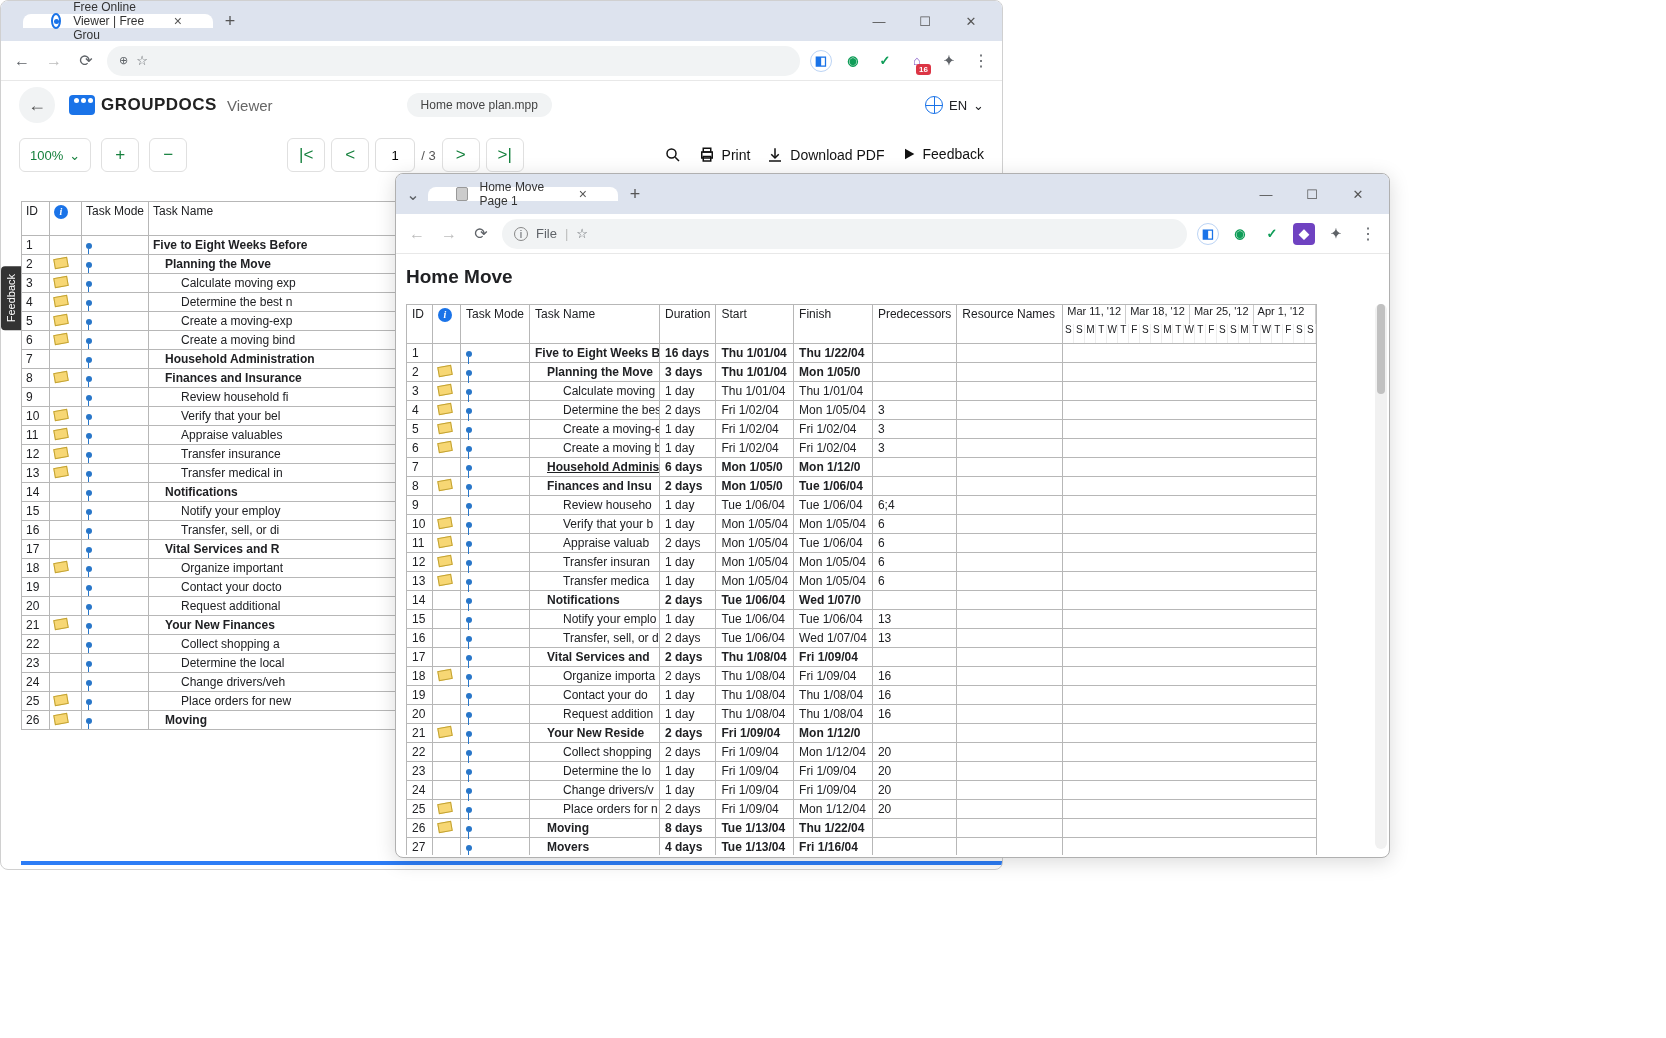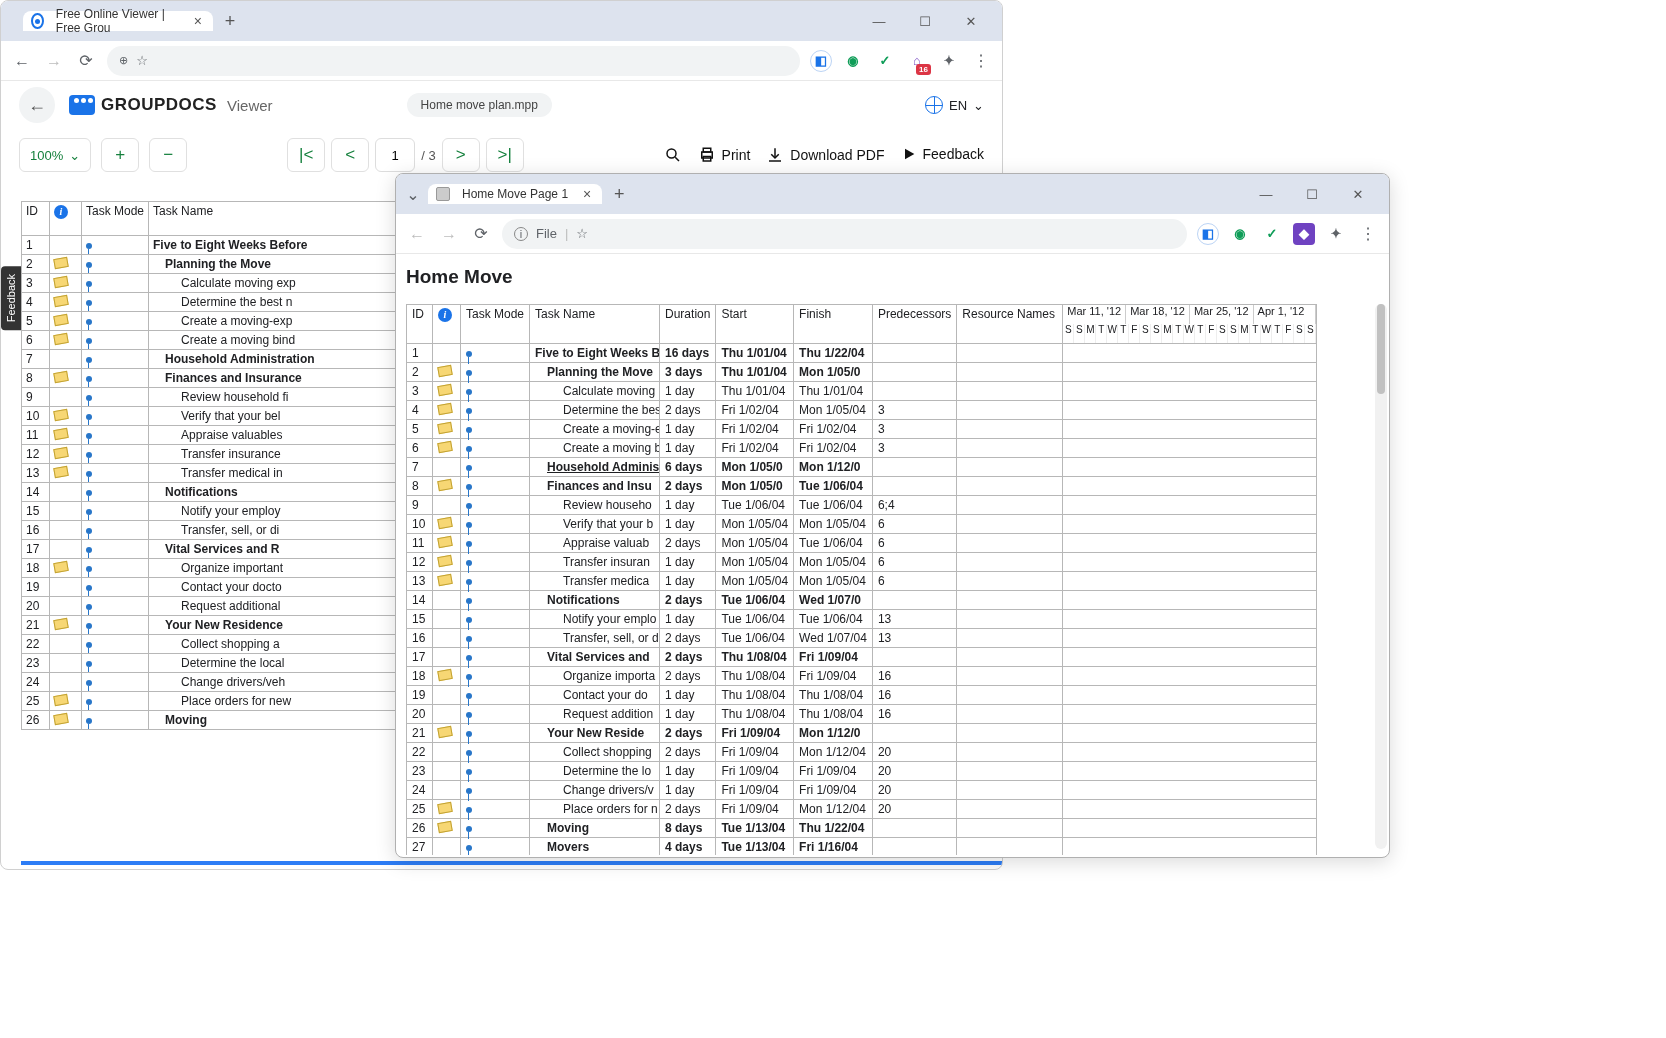--- a/index.html
+++ b/index.html
@@ -16,21 +16,21 @@
   .win1 {
     position: absolute;
     top: 0; left: 0;
     width: 1003px; height: 870px;
     background: #fff;
     border: 1px solid #d0d0d0;
     border-radius: 8px;
     overflow: hidden;
   }
   .tabbar { display:flex; align-items:center; height:40px; background:#dde3ee; padding:0 6px; gap:4px;}
-  .tab { display:flex; align-items:center; height:20px; background:#fff; border-radius:8px 8px 0 0; padding:0 8px; gap:12px; font-size:12px; color:#333; position:relative; max-width:190px;}
+  .tab { display:flex; align-items:center; height:14px; background:#fff; border-radius:8px 8px 0 0; padding:0 28px; gap:12px; font-size:12px; color:#333; position:relative; max-width:190px;}
   .tab .eyeico { width:16px;height:16px;border-radius:50%;border:2px solid #1a73e8; display:flex;align-items:center;justify-content:center;}
   .tab .eyeico::after{content:"";width:5px;height:5px;border-radius:50%;background:#1a73e8;}
   .tab .pageico { width:14px;height:14px;background:#ccc;border-radius:2px;border:1px solid #999;}
   .tab .x { font-size:14px;color:#555;margin-left:auto;padding:0 3px; cursor:pointer;}
   .newtab { width:26px;height:26px;display:flex;align-items:center;justify-content:center;font-size:18px;color:#555;cursor:pointer;border-radius:50%;}
   .winctrls { margin-left:auto; display:flex; gap:16px; padding-right:10px;}
   .winctrls span { width:30px; display:flex; align-items:center; justify-content:center; font-size:13px; color:#555; cursor:pointer;}
   .addrbar { display:flex; align-items:center; height:40px; background:#fff; padding:0 10px; gap:10px; border-bottom:1px solid #e8e8e8;}
   .navbtn { width:22px;height:22px;display:flex;align-items:center;justify-content:center;color:#5f6368;cursor:pointer;font-size:16px;}
   .navbtn.disabled { color:#bdbdbd;}
@@ -364,21 +364,21 @@
             <td class="iconcol"></td>
             <td class="tmcol"><span class="pinico"></span></td>
             <td class="" style="max-width:140px;"><span class="ind2">Request additional</span></td>
             <td class="">1 day</td>
             <td class="">Thu 1</td>
           </tr>
           <tr>
             <td class="idcol">21</td>
             <td class="iconcol"><span class="noteico"></span></td>
             <td class="tmcol"><span class="pinico"></span></td>
-            <td class="bold" style="max-width:140px;"><span class="ind1">Your New Residence</span></td>
+            <td class="bold" style="max-width:140px;"><span class="ind1">Your New Finances</span></td>
             <td class="bold">2 days</td>
             <td class="bold">Fri 1/</td>
           </tr>
           <tr>
             <td class="idcol">22</td>
             <td class="iconcol"></td>
             <td class="tmcol"><span class="pinico"></span></td>
             <td class="" style="max-width:140px;"><span class="ind2">Collect shopping a</span></td>
             <td class="">2 days</td>
             <td class="">Fri 1/</td>

